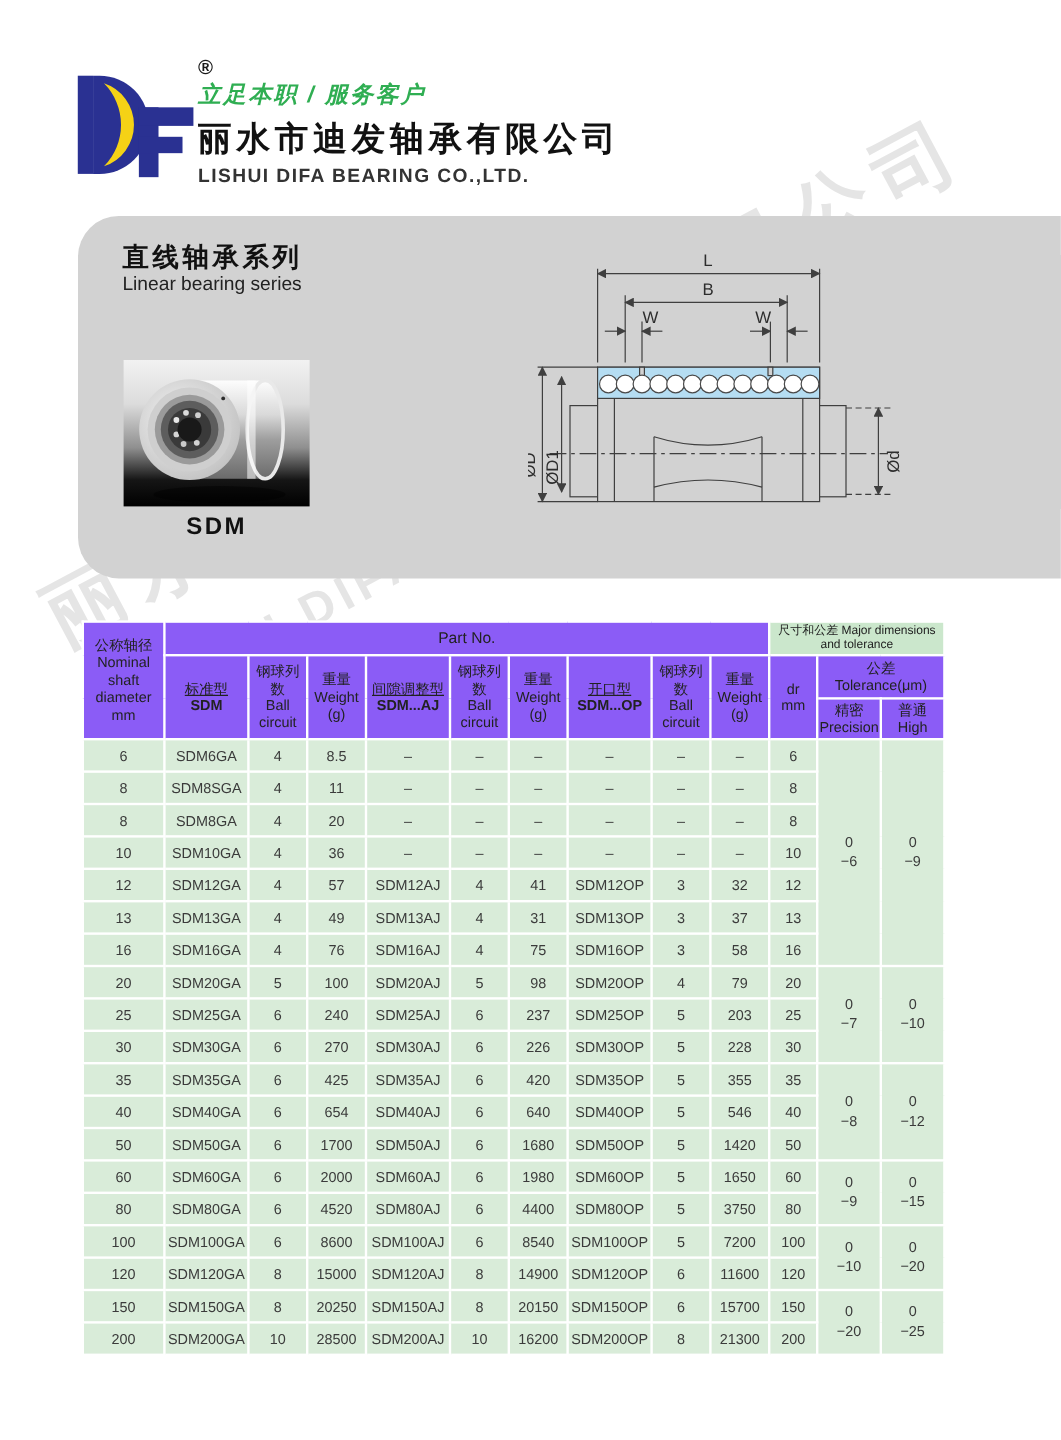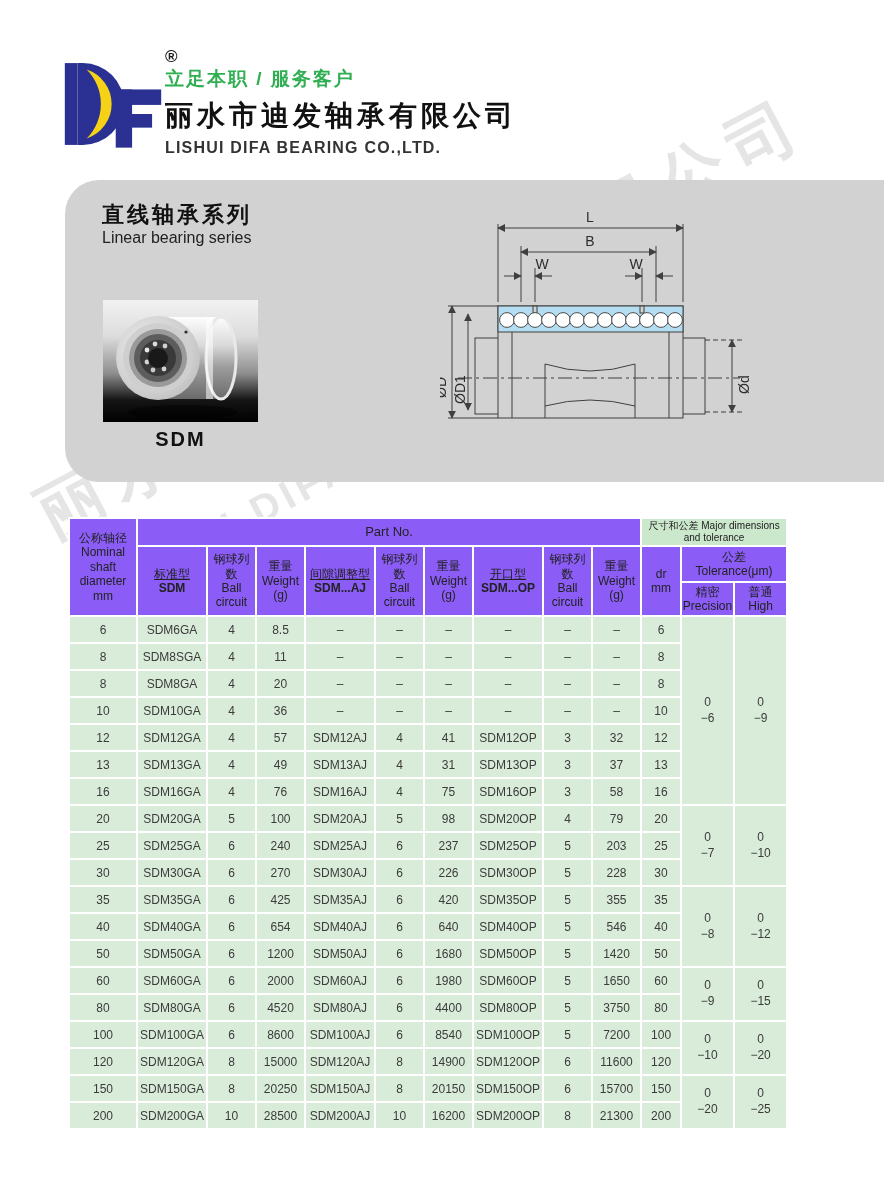--- a/index.html
+++ b/index.html
@@ -7,21 +7,21 @@
     width:884px;height:1200px;position:relative;overflow:hidden;
     background:#ffffff;
     font-family:"Liberation Sans","DejaVu Sans",sans-serif;
     color:#2f2f2f;
   }
   
   .brand{position:absolute;left:63px;top:48px;}
   .brand-logo{position:absolute;left:0;top:8px;}
   .brand-text{position:absolute;left:102px;top:0;width:520px;}
   .reg-mark{font-size:17px;font-weight:bold;color:#1a1a1a;line-height:1;}
-  .slogan{font-size:19px;font-weight:bold;color:#2fae52;letter-spacing:2px;margin-top:1px;}
+  .slogan{font-size:19px;font-weight:bold;color:#2fae52;letter-spacing:2px;margin-top:1px;font-style:italic;}
   .company-cn{font-size:28px;font-weight:bold;color:#111;letter-spacing:4px;margin-top:5px;}
   .company-en{font-size:16px;font-weight:bold;color:#333;letter-spacing:1.2px;margin-top:4px;}
   
   .series-box{
     position:absolute;left:65px;top:180px;width:872px;height:302px;
     background:#d2d2d2;border-radius:34px;
   }
   .series-title-cn{position:absolute;left:37px;top:20px;font-size:22px;font-weight:bold;color:#111;letter-spacing:3px;}
   .series-title-en{position:absolute;left:37px;top:49px;font-size:16px;color:#222;}
   .product-photo{
@@ -448,21 +448,21 @@
           <td>640</td>
           <td>SDM40OP</td>
           <td>5</td>
           <td>546</td>
           <td>40</td>
         </tr>
         <tr>
           <td>50</td>
           <td>SDM50GA</td>
           <td>6</td>
-          <td>1200</td>
+          <td>1700</td>
           <td>SDM50AJ</td>
           <td>6</td>
           <td>1680</td>
           <td>SDM50OP</td>
           <td>5</td>
           <td>1420</td>
           <td>50</td>
         </tr>
         <tr>
           <td>60</td>

